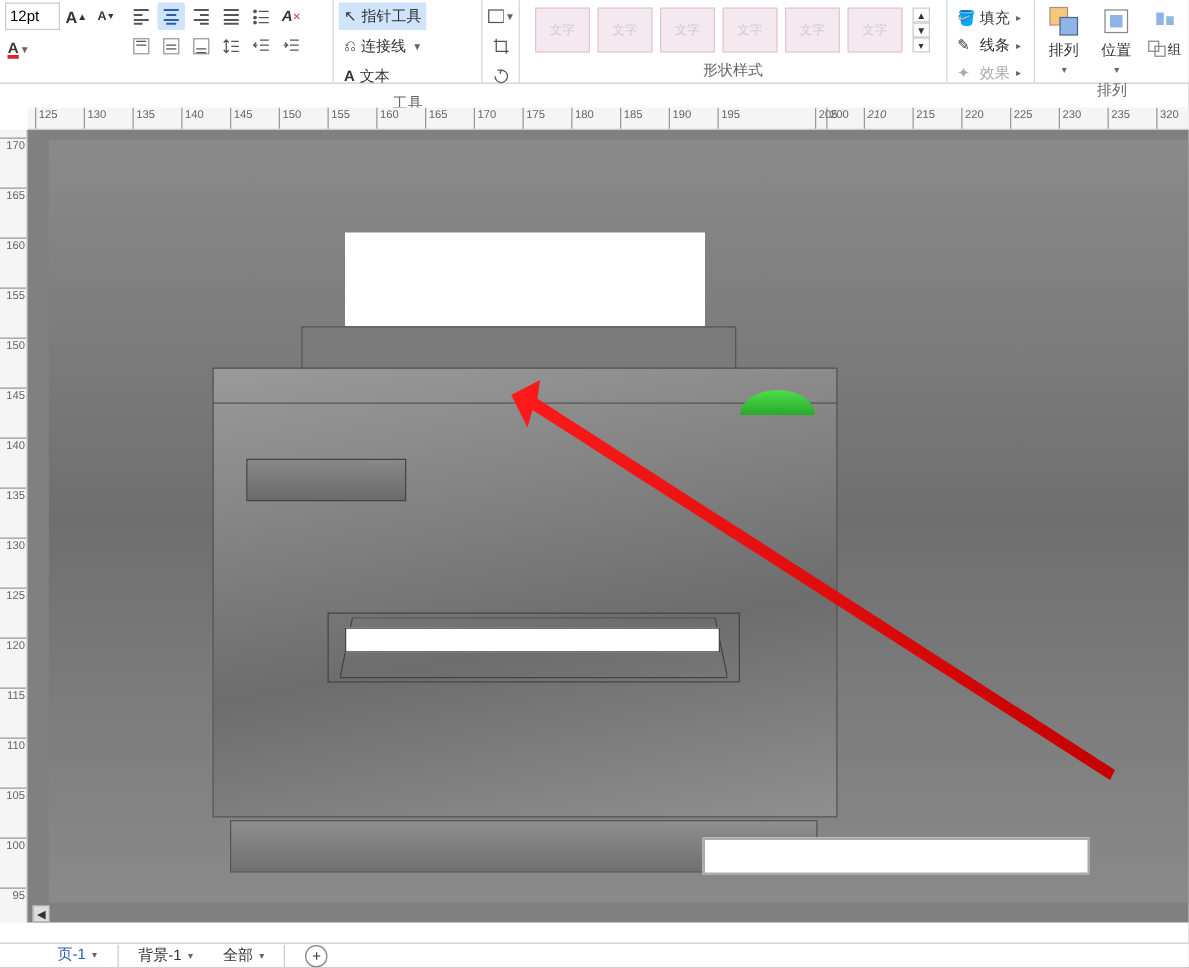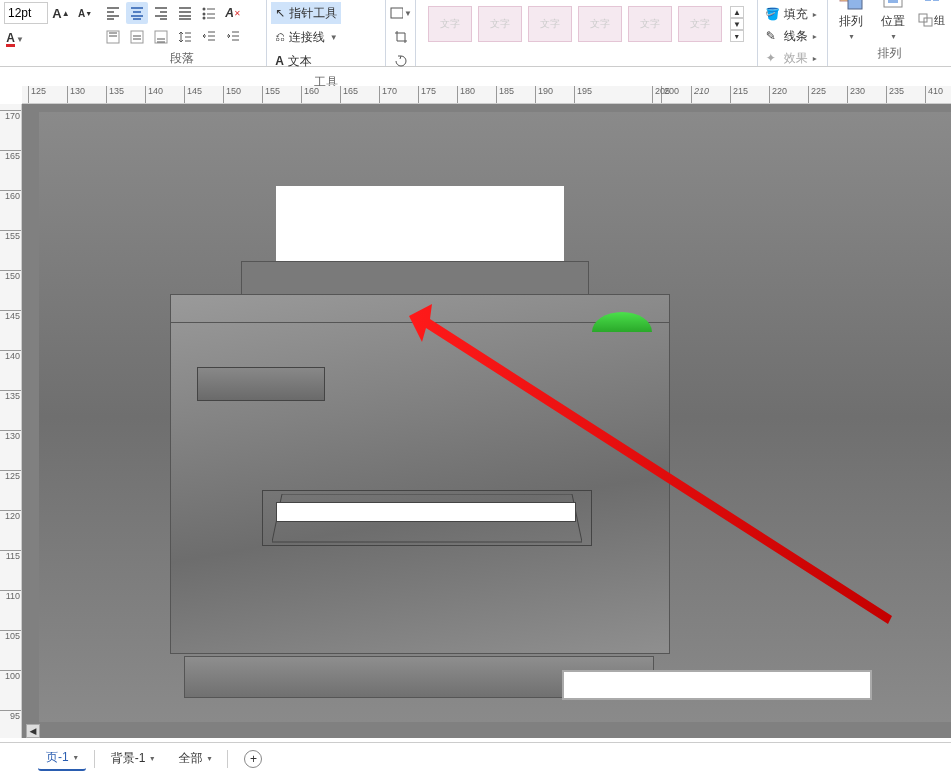--- a/index.html
+++ b/index.html
@@ -51,21 +51,21 @@
 .printer-screen { position: absolute; left: 175px; top: 263px; width: 128px; height: 34px; background: linear-gradient(180deg,#888,#6a6a6a); border: 1px solid #444; }
 .printer-tray-back { position: absolute; left: 162px; top: 552px; width: 470px; height: 42px; background: linear-gradient(180deg,#8e8e8e,#707070); border: 1px solid #555; }
 .printer-tray-white { position: absolute; left: 540px; top: 566px; width: 310px; height: 30px; background: #fff; border: 2px solid #aaa; }
 .slot-outer { position: absolute; left: 240px; top: 386px; width: 330px; height: 56px; border: 1px solid #444; }
 .slot-poly { position: absolute; left: 250px; top: 390px; width: 310px; height: 50px; }
 .slot-inner { position: absolute; left: 254px; top: 398px; width: 300px; height: 20px; background: #fff; border: 1px solid #444; }
 
 .arrow-svg { position: absolute; left: 0; top: 0; width: 100%; height: 100%; pointer-events: none; }
 
 
-.status { position: absolute; left: 0; right: 0; bottom: 0; height: 32px; border-top: 1px solid #ccc; background: #fff; display: flex; align-items: center; padding: 0 8px; gap: 8px; }
+.status { position: absolute; left: 0; right: 0; bottom: 0; height: 20px; border-top: 1px solid #ccc; background: #fff; display: flex; align-items: center; padding: 0 8px; gap: 8px; }
 .status-btn { height: 24px; padding: 0 8px; display: flex; align-items: center; gap: 4px; cursor: pointer; border-radius: 3px; }
 .plus-circle { width: 18px; height: 18px; border: 1px solid #888; border-radius: 50%; display: flex; align-items: center; justify-content: center; font-size: 12px; }
 .scroll-left { position: absolute; left: 26px; bottom: 36px; width: 14px; height: 14px; background: #ddd; border: 1px solid #aaa; display: flex; align-items: center; justify-content: center; font-size: 9px; }
 </style>
 </head>
 <body>
 
 <div class="ribbon">
 
   <div class="ribbon-group" style="width:98px;border-right:none;">
@@ -156,21 +156,20 @@
               <path d="M6 2h7M6 6h7M6 10h7M4 6l-3 0 2-2M1 6l2 2" stroke="#555" fill="none"></path>
             </svg>
           </div>
         <div class="icon-btn">
             <svg width="14" height="14">
               <path d="M6 2h7M6 6h7M6 10h7M1 6l3 0-2-2M4 6l-2 2" stroke="#555" fill="none"></path>
             </svg>
           </div>
       </div>
     </div>
-    <div class="group-label">段落</div>
   </div>
 
   <div class="ribbon-group" style="width:122px;">
     <div class="group-content tool-grid">
       <div class="tool-row hl">
         <span>↖</span>
         <span class="lbl">指针工具</span>
       </div>
       <div class="tool-row">
         <span>⎌</span>
@@ -227,20 +226,21 @@
         </div>
       <div class="style-swatch">
           <span>文字</span>
         </div>
       <div class="style-pg">
         <div class="pg-btn">▲</div>
         <div class="pg-btn">▼</div>
         <div class="pg-btn">▾</div>
       </div>
     </div>
+    <div class="group-label">形状样式</div>
   </div>
 
   <div class="ribbon-group" style="width:72px;">
     <div class="group-content fill-col">
       <div class="fill-row">
           <span class="fill-sw">🪣</span>
           <span>填充</span>
           <span class="drop-caret">▸</span>
         </div>
       <div class="fill-row">
@@ -250,21 +250,21 @@
         </div>
       <div class="fill-row" style="color:#aaa;">
           <span class="fill-sw">✦</span>
           <span>效果</span>
           <span class="drop-caret">▸</span>
         </div>
     </div>
     <div class="group-label">&nbsp;</div>
   </div>
 
-  <div class="ribbon-group" style="flex:1;border-right:none;justify-content:flex-end;">
+  <div class="ribbon-group" style="flex:1;border-right:none;">
     <div class="group-content" style="gap:4px;">
       <div class="arrange-col">
         <svg class="big-ic">
             <rect x="2" y="2" width="14" height="14" fill="#f4c978" stroke="#b88"></rect>
             <rect x="10" y="10" width="14" height="14" fill="#8fb4e8" stroke="#568"></rect>
           </svg>
         <span>排列</span>
           <span class="drop-caret">▾</span>
       </div>
       <div class="arrange-col">
@@ -312,21 +312,21 @@
     <div class="rh-tick" style="left: 513px;">190</div>
     <div class="rh-tick" style="left: 552px;">195</div>
     <div class="rh-tick" style="left: 591px; margin-left: 48px;">200</div>
     <div class="rh-tick" style="left: 630px;">205</div>
     <div class="rh-tick" style="left: 669px; font-style: italic;">210</div>
     <div class="rh-tick" style="left: 708px;">215</div>
     <div class="rh-tick" style="left: 747px;">220</div>
     <div class="rh-tick" style="left: 786px;">225</div>
     <div class="rh-tick" style="left: 825px;">230</div>
     <div class="rh-tick" style="left: 864px;">235</div>
-    <div class="rh-tick" style="left: 903px;">410</div>
+    <div class="rh-tick" style="left: 903px;">320</div>
   </div>
 <div class="ruler-v" id="ruler-v">
     <div class="rv-tick" style="top: 6px;">170</div>
     <div class="rv-tick" style="top: 46px;">165</div>
     <div class="rv-tick" style="top: 86px;">160</div>
     <div class="rv-tick" style="top: 126px;">155</div>
     <div class="rv-tick" style="top: 166px;">150</div>
     <div class="rv-tick" style="top: 206px;">145</div>
     <div class="rv-tick" style="top: 246px;">140</div>
     <div class="rv-tick" style="top: 286px;">135</div>

